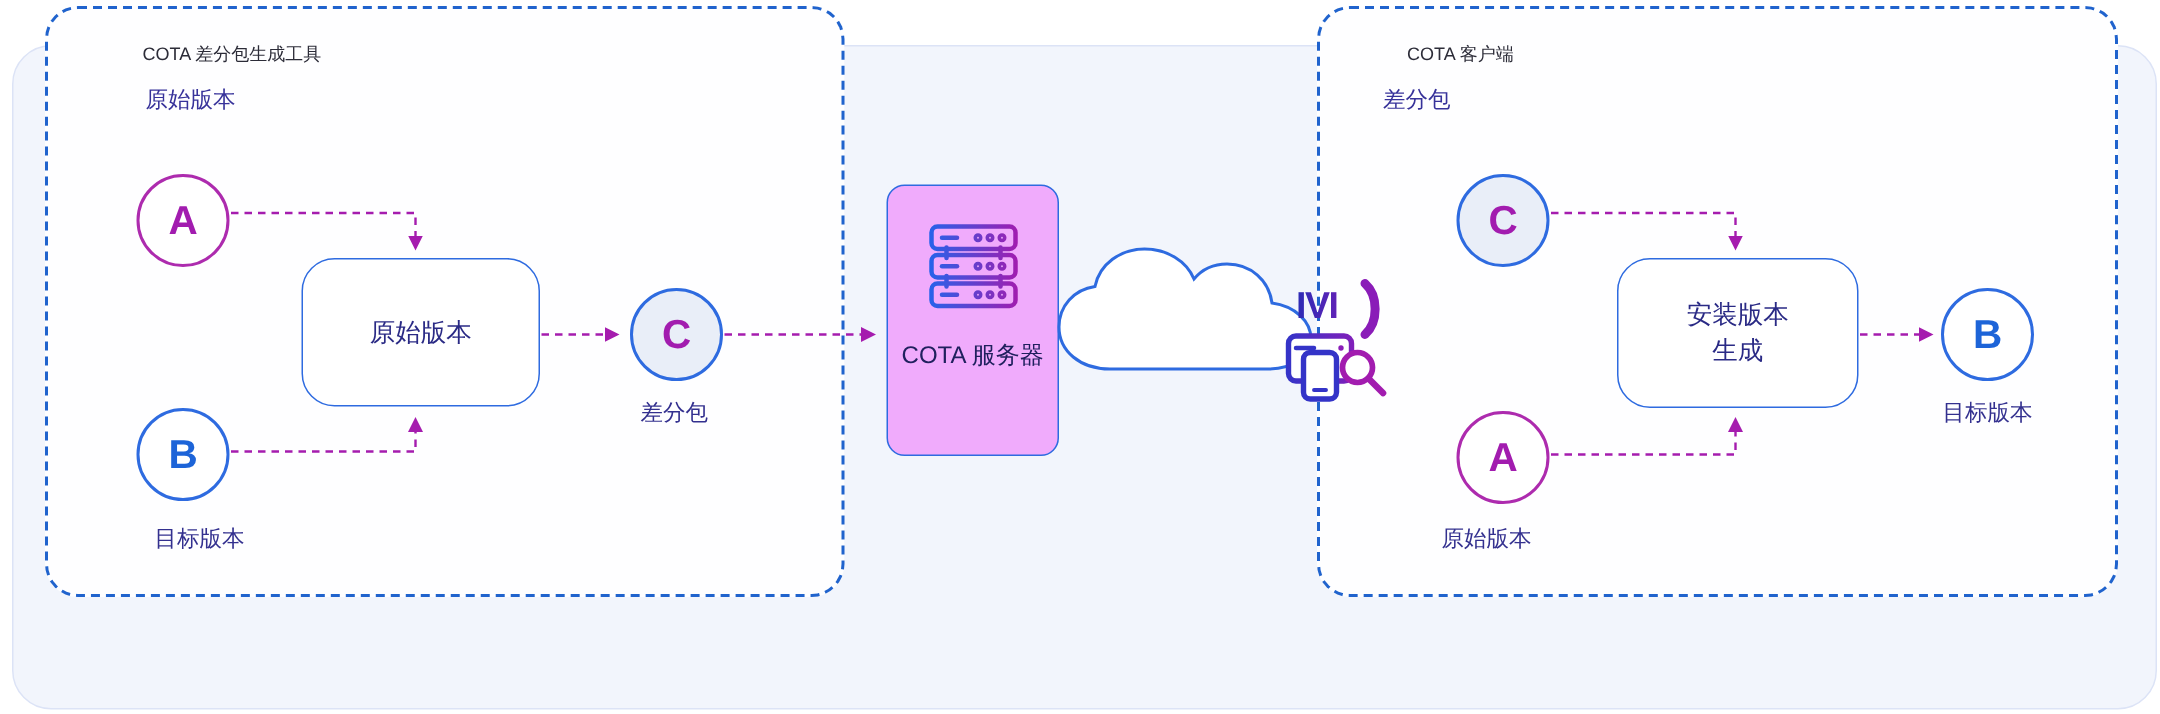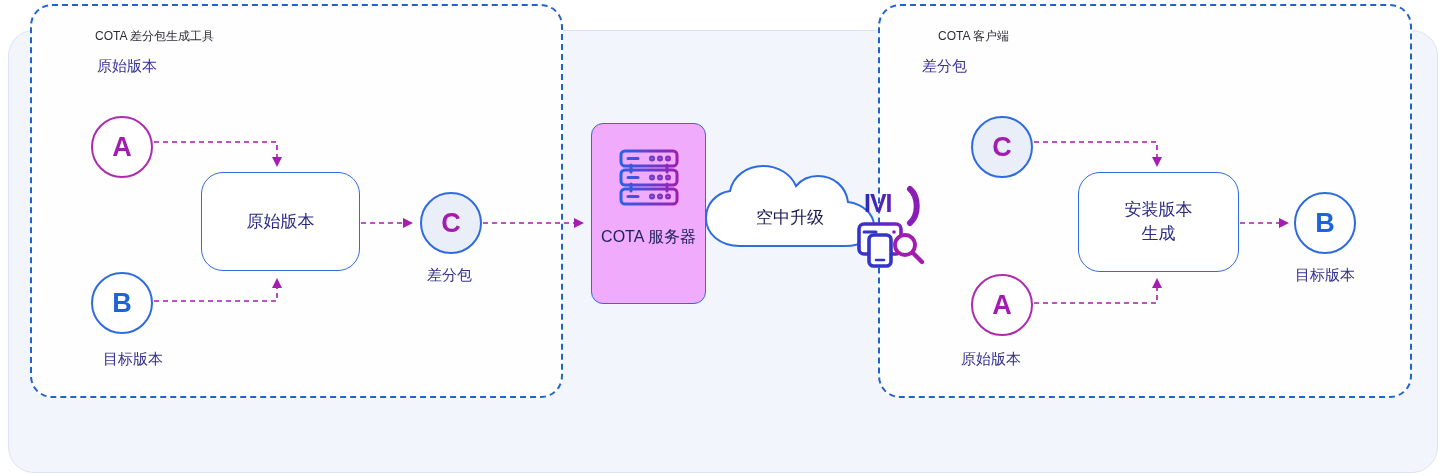--- a/index.html
+++ b/index.html
@@ -105,21 +105,20 @@
       </g>
     </svg>
     <div class="server-label">COTA 服务器</div>
   </div>
 
   <div class="cloud-wrap">
     <svg width="176" height="88" viewBox="0 0 176 88">
       <path d="M38 84 C18 84 4 72 4 56 C4 42 14 31 28 29 C31 14 45 4 61 4 C76 4 89 12 94 24 C99 18 107 14 116 14 C132 14 144 25 146 40 C161 42 172 52 172 64 C172 77 159 84 143 84 Z" fill="#ffffff" stroke="#2e6be0" stroke-width="2"></path>
     </svg>
   </div>
-  <div class="cloud-label">空中升级</div>
 
   <div class="dashed-box right"></div>
   <div class="title" style="left:922px; top:28px;margin-left:16px;">COTA 客户端</div>
   <div class="subtitle" style="left:922px; top:57px;">差分包</div>
 
   <div class="ivi-wrap">
     <svg width="74" height="86" viewBox="0 0 74 86">
       <defs>
         <linearGradient id="givi" gradientUnits="userSpaceOnUse" x1="8" y1="0" x2="58" y2="0">
           <stop offset="0" stop-color="#2b2bb5"></stop>

